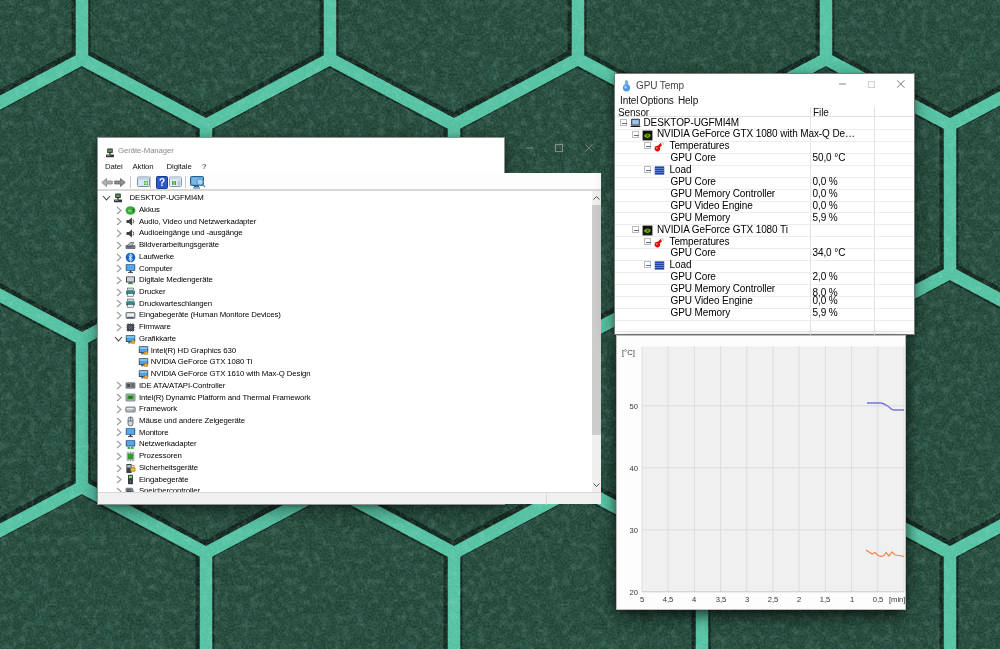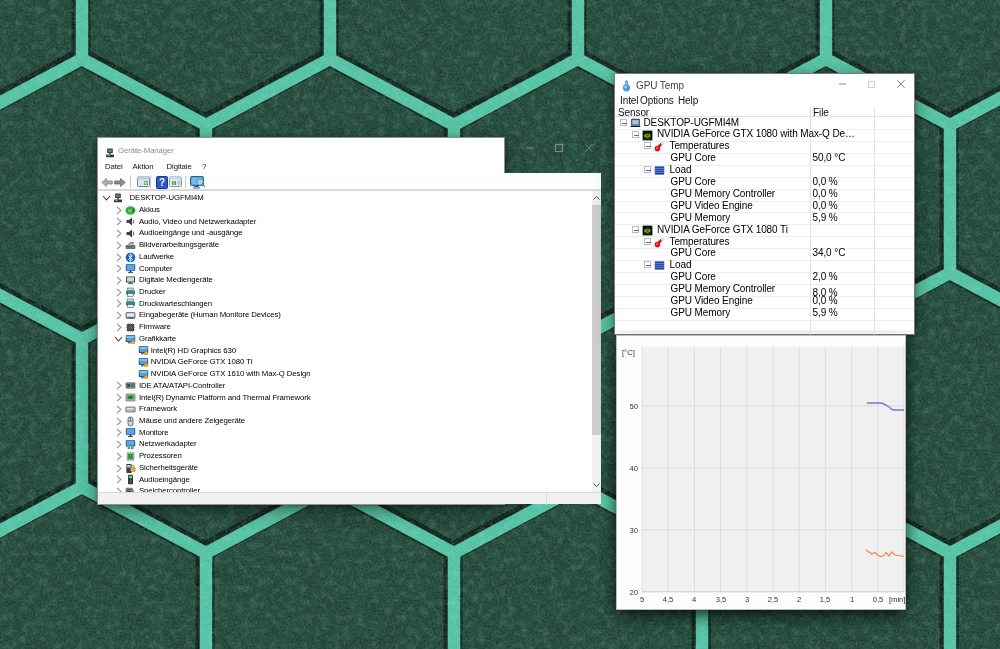--- a/index.html
+++ b/index.html
@@ -415,21 +415,21 @@
       </svg>
       <div class="t ab" style="left:41px;top:271.82000000000005px">Sicherheitsgeräte</div>
       <svg class="ab" style="left:17.5px;top:284.24000000000007px" width="6" height="9" viewBox="0 0 6 9">
         <path d="M1 1 L5 4.5 L1 8" stroke="#9a9a9a" stroke-width="1.1" fill="none"></path>
       </svg>
       <svg class="ab" style="left:27px;top:283.24000000000007px" width="11" height="11" viewBox="0 0 11 11">
         <rect x="3" y="0.8" width="5" height="9.4" rx="0.7" fill="#35393d"></rect>
         <rect x="3.9" y="1.8" width="3.2" height="2.4" fill="#74d974"></rect>
         <circle cx="5.5" cy="7.6" r="1" fill="#6c747c"></circle>
       </svg>
-      <div class="t ab" style="left:41px;top:283.5400000000001px">Audioeingänge</div>
+      <div class="t ab" style="left:41px;top:283.5400000000001px">Eingabegeräte</div>
       <svg class="ab" style="left:17.5px;top:295.96000000000004px" width="6" height="9" viewBox="0 0 6 9">
         <path d="M1 1 L5 4.5 L1 8" stroke="#9a9a9a" stroke-width="1.1" fill="none"></path>
       </svg>
       <svg class="ab" style="left:27px;top:294.96000000000004px" width="11" height="11" viewBox="0 0 11 11">
         <rect x="1" y="2.2" width="6.5" height="7" rx="0.6" fill="#8f98a2" stroke="#3a3f44" stroke-width="0.6"></rect>
         <rect x="2" y="3.2" width="4.5" height="1.2" fill="#454c52"></rect>
         <rect x="2" y="5" width="4.5" height="1.2" fill="#454c52"></rect>
         <path d="M8 4 q2.2 2.5 0 5" stroke="#2f8c8c" stroke-width="0.9" fill="none"></path>
       </svg>
       <div class="t ab" style="left:41px;top:295.26000000000005px">Speichercontroller</div>

